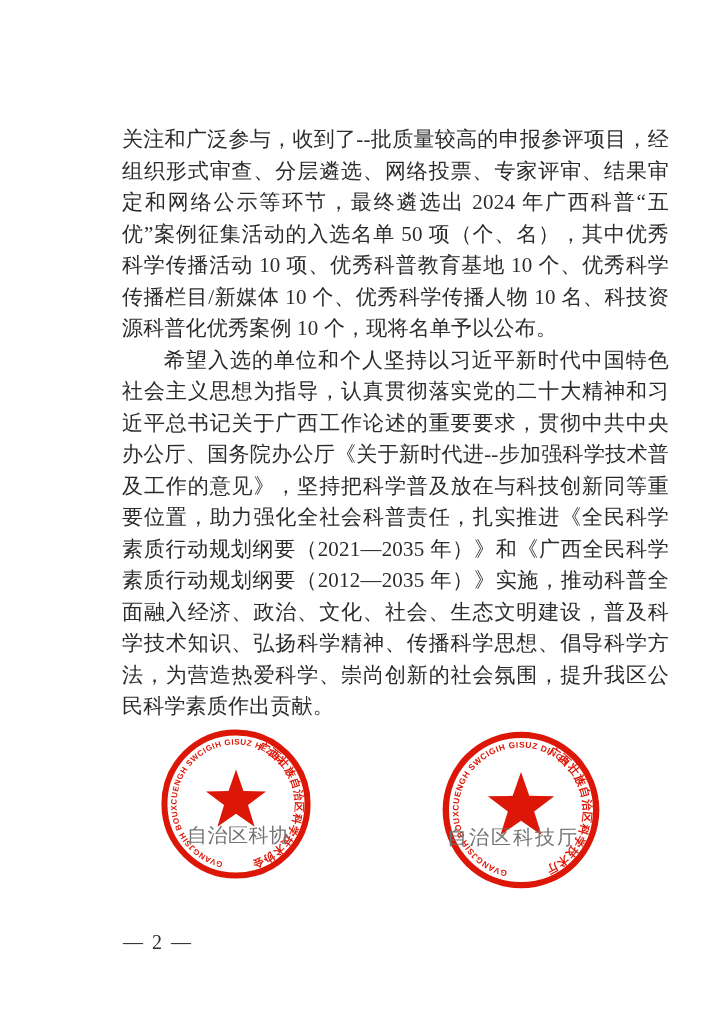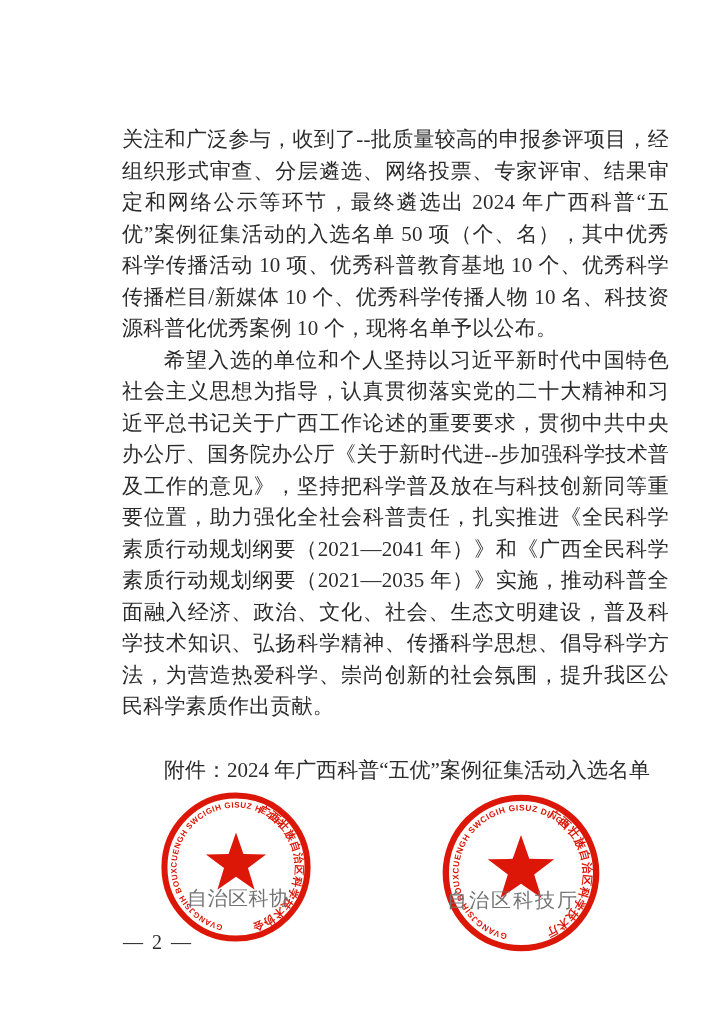--- a/index.html
+++ b/index.html
@@ -80,23 +80,22 @@
 </style>
 </head>
 <body>
 
 <div class="page">
 
   <div class="text-block">
 
     <p class="body-para">关注和广泛参与，收到了--批质量较高的申报参评项目，经组织形式审查、分层遴选、网络投票、专家评审、结果审定和网络公示等环节，最终遴选出 2024 年广西科普“五优”案例征集活动的入选名单 50 项（个、名），其中优秀科学传播活动 10 项、优秀科普教育基地 10 个、优秀科学传播栏目/新媒体 10 个、优秀科学传播人物 10 名、科技资源科普化优秀案例 10 个，现将名单予以公布。</p>
 
-    <p class="body-para indent">希望入选的单位和个人坚持以习近平新时代中国特色社会主义思想为指导，认真贯彻落实党的二十大精神和习近平总书记关于广西工作论述的重要要求，贯彻中共中央办公厅、国务院办公厅《关于新时代进--步加强科学技术普及工作的意见》，坚持把科学普及放在与科技创新同等重要位置，助力强化全社会科普责任，扎实推进《全民科学素质行动规划纲要（2021—2041 年）》和《广西全民科学素质行动规划纲要（2021—2035 年）》实施，推动科普全面融入经济、政治、文化、社会、生态文明建设，普及科学技术知识、弘扬科学精神、传播科学思想、倡导科学方法，为营造热爱科学、崇尚创新的社会氛围，提升我区公民科学素质作出贡献。</p>
+    <p class="body-para indent">希望入选的单位和个人坚持以习近平新时代中国特色社会主义思想为指导，认真贯彻落实党的二十大精神和习近平总书记关于广西工作论述的重要要求，贯彻中共中央办公厅、国务院办公厅《关于新时代进--步加强科学技术普及工作的意见》，坚持把科学普及放在与科技创新同等重要位置，助力强化全社会科普责任，扎实推进《全民科学素质行动规划纲要（2021—2035 年）》和《广西全民科学素质行动规划纲要（2012—2035 年）》实施，推动科普全面融入经济、政治、文化、社会、生态文明建设，普及科学技术知识、弘扬科学精神、传播科学思想、倡导科学方法，为营造热爱科学、崇尚创新的社会氛围，提升我区公民科学素质作出贡献。</p>
 
-    <p class="attachment-line">附件：2024 年广西科普“五优”案例征集活动入选名单</p>
 
     <div class="stamps">
 
       <span class="org-name org-left">自治区科协</span>
 
       <span class="org-name org-right">自治区科技厅</span>
 
       <span class="seal seal-left">
         <svg viewBox="0 0 170 170" width="158" height="158">
           <defs>

